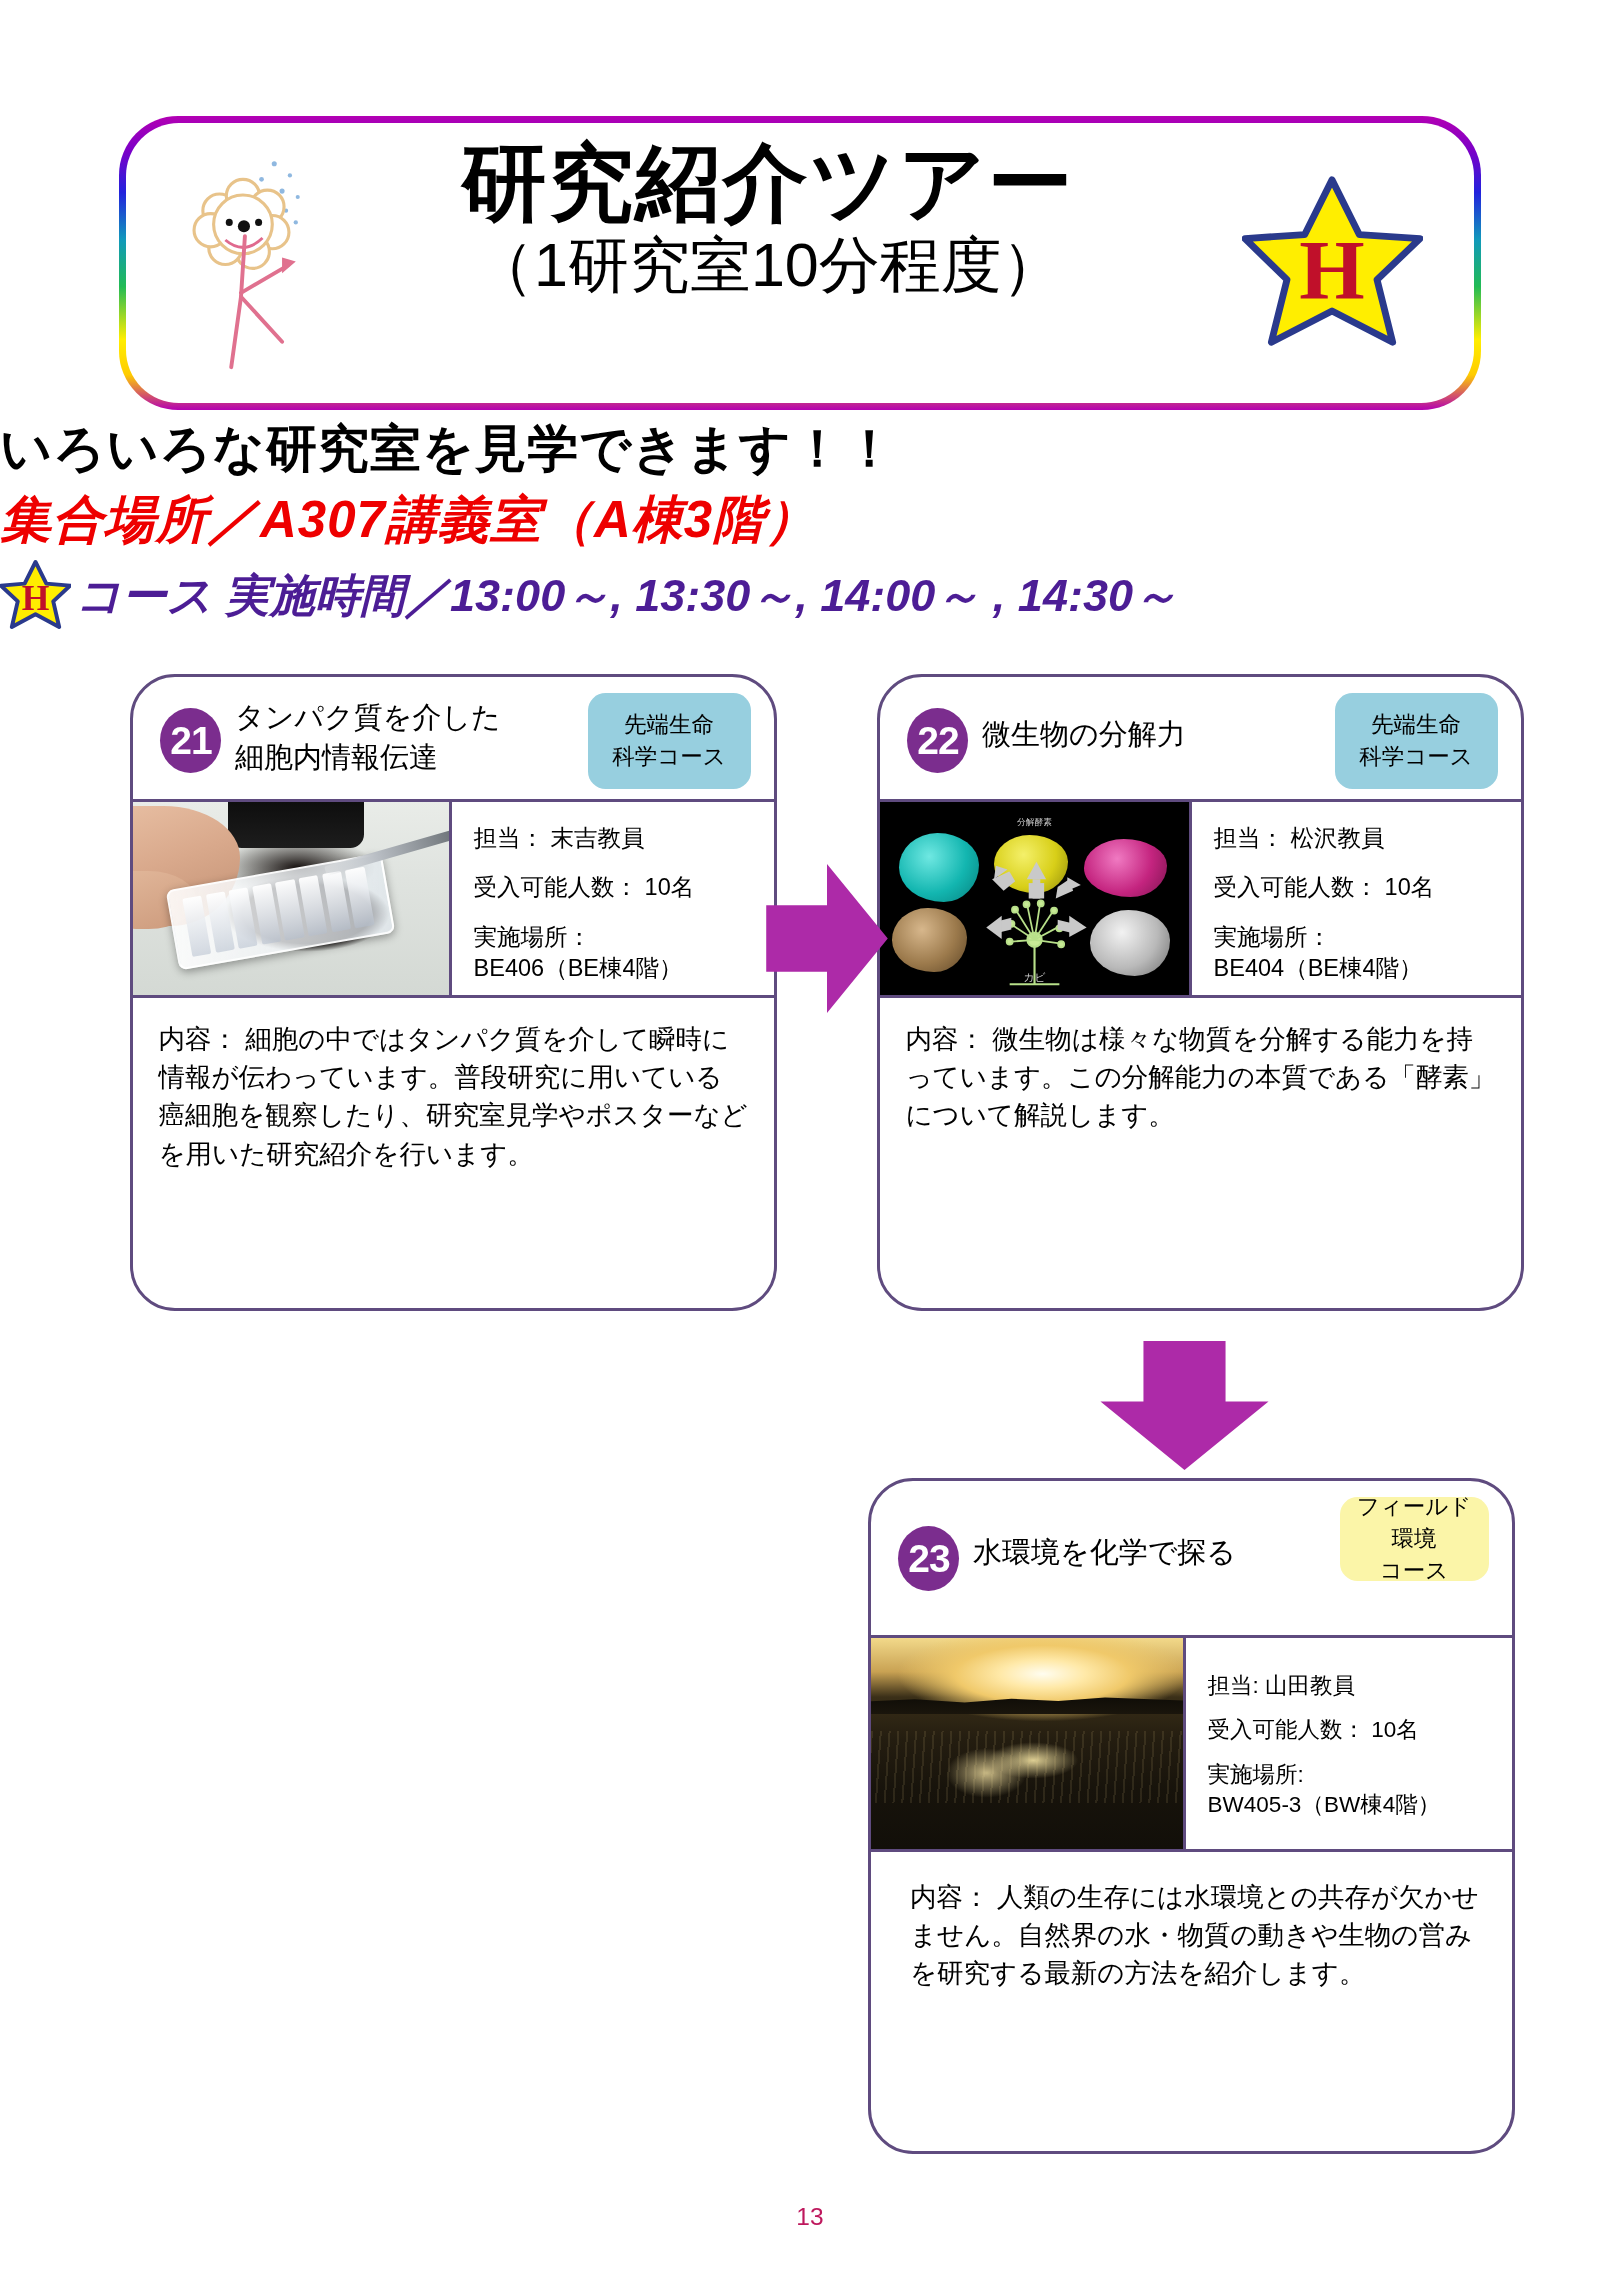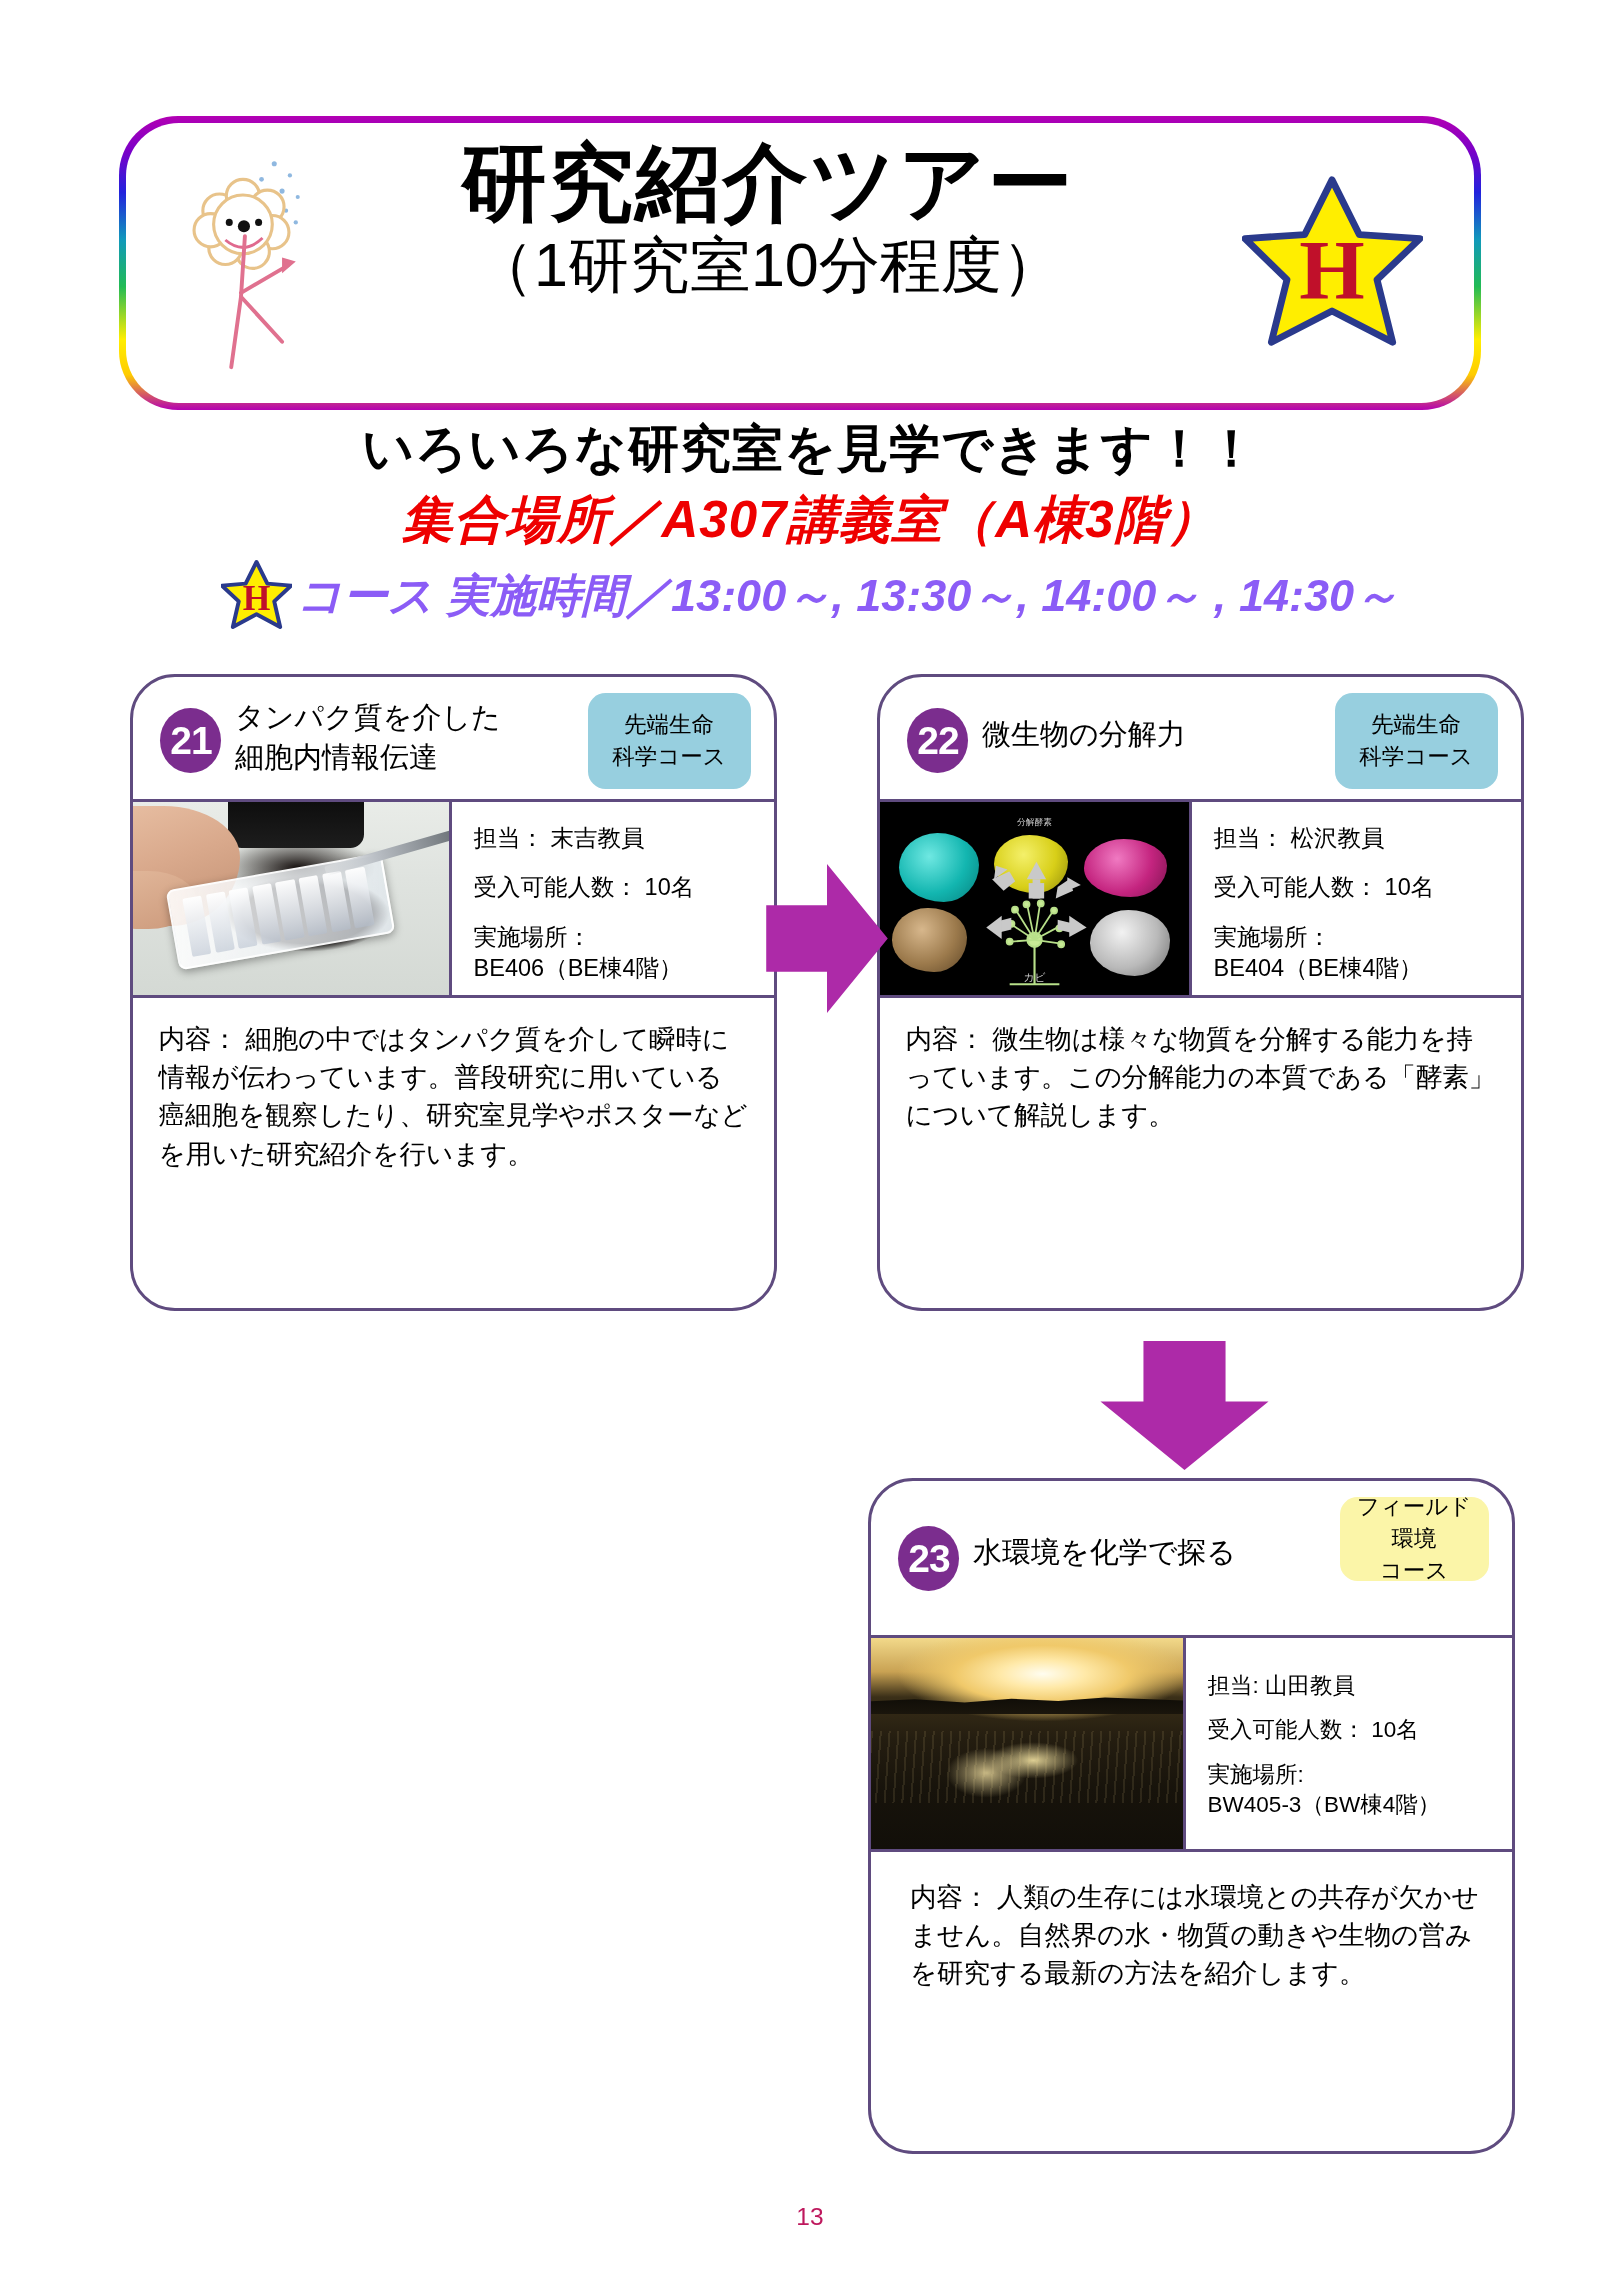--- a/index.html
+++ b/index.html
@@ -33,41 +33,41 @@
   #sub-title{
     font-size:61px;font-weight:400;line-height:1.2;white-space:nowrap;
     margin-top:-3.9px;
   }
   #header-star{
     position:absolute;right:51px;top:51px;width:181px;height:181px;
   }
 
   
   #info-lines{
-    position:absolute;left:0;top:417px;width:1620px;text-align:center;
+    position:absolute;left:0;top:417px;width:1620px;text-align:left;
   }
   #line-visit{
     font-size:51px;font-weight:700;color:#000;letter-spacing:1px;
     line-height:1.25;white-space:nowrap;
   }
   #line-meeting{
     font-size:51px;font-weight:700;color:#ee0000;letter-spacing:1px;
     line-height:1.3;white-space:nowrap;margin-top:5.9px;
     font-style:italic;
   }
   #line-time-wrap{
     position:relative;display:inline-block;margin-top:7.8px;white-space:nowrap;
   }
   #time-star{
     display:inline-block;vertical-align:middle;width:71px;height:71px;
     margin-right:0px;position:relative;top:-2px;
   }
   #line-time{
     display:inline-block;vertical-align:middle;
-    font-size:45px;font-weight:700;color:#8b5cf6;letter-spacing:0px;
+    font-size:45px;font-weight:700;color:#4c1d95;letter-spacing:0px;
     font-style:italic;
   }
 
   
   .card{
     position:absolute;
     border:3.9px solid #5f4b7f;
     border-radius:45px;
     background:#ffffff;
     box-sizing:border-box;

